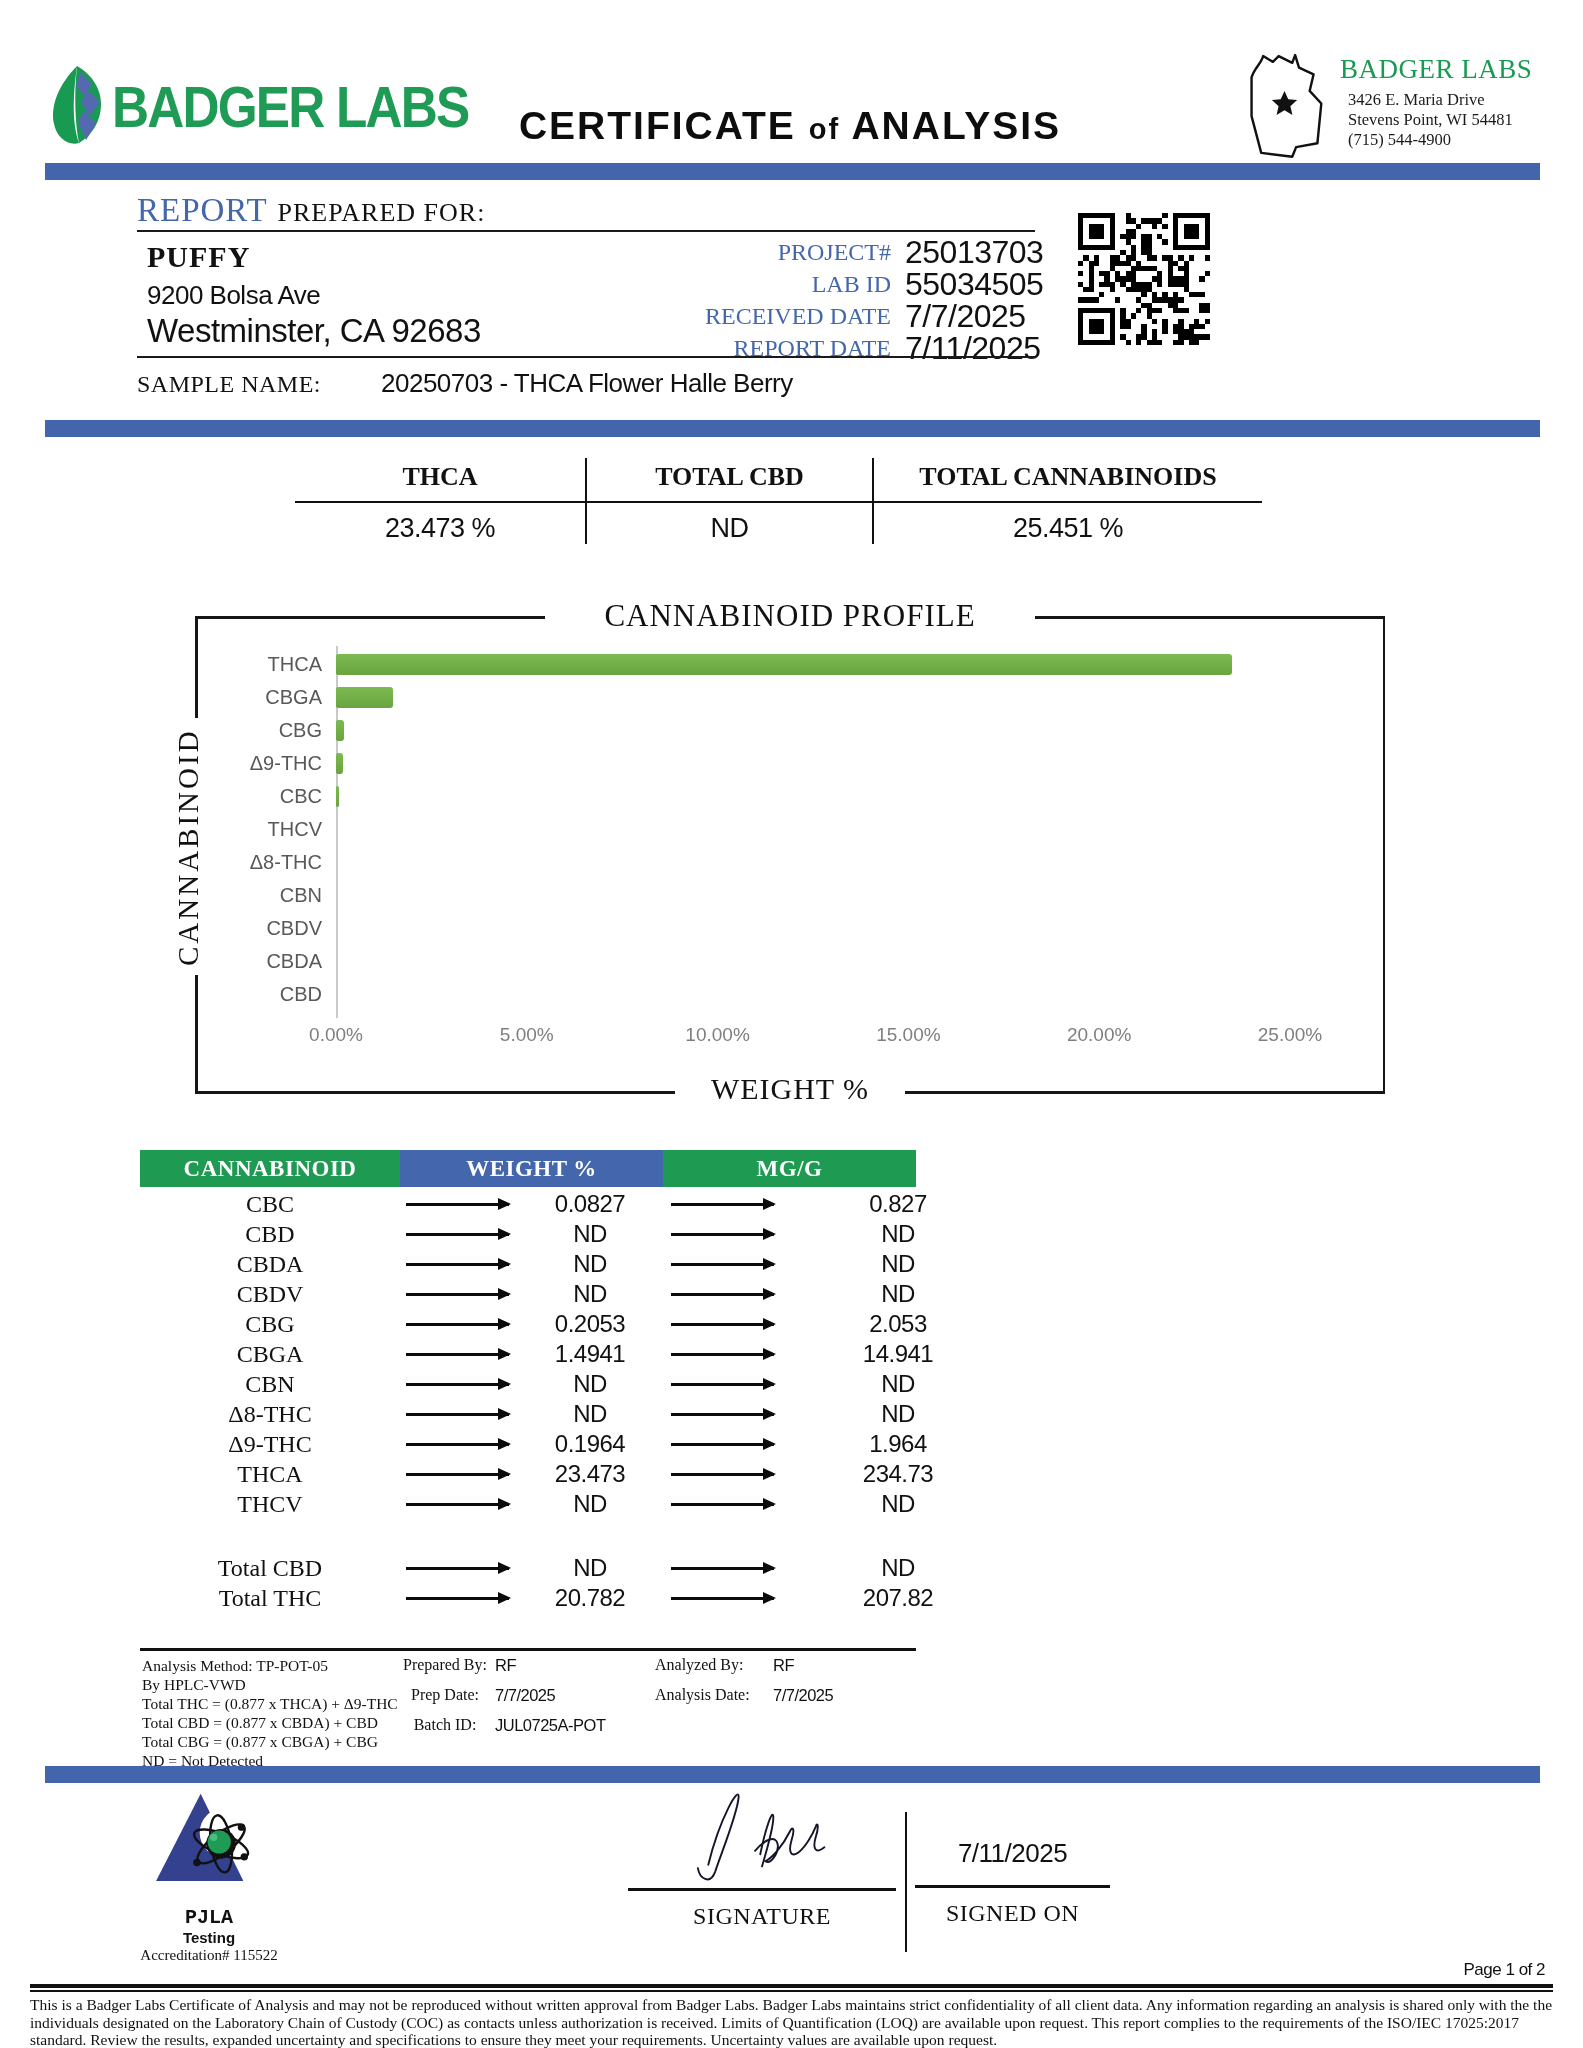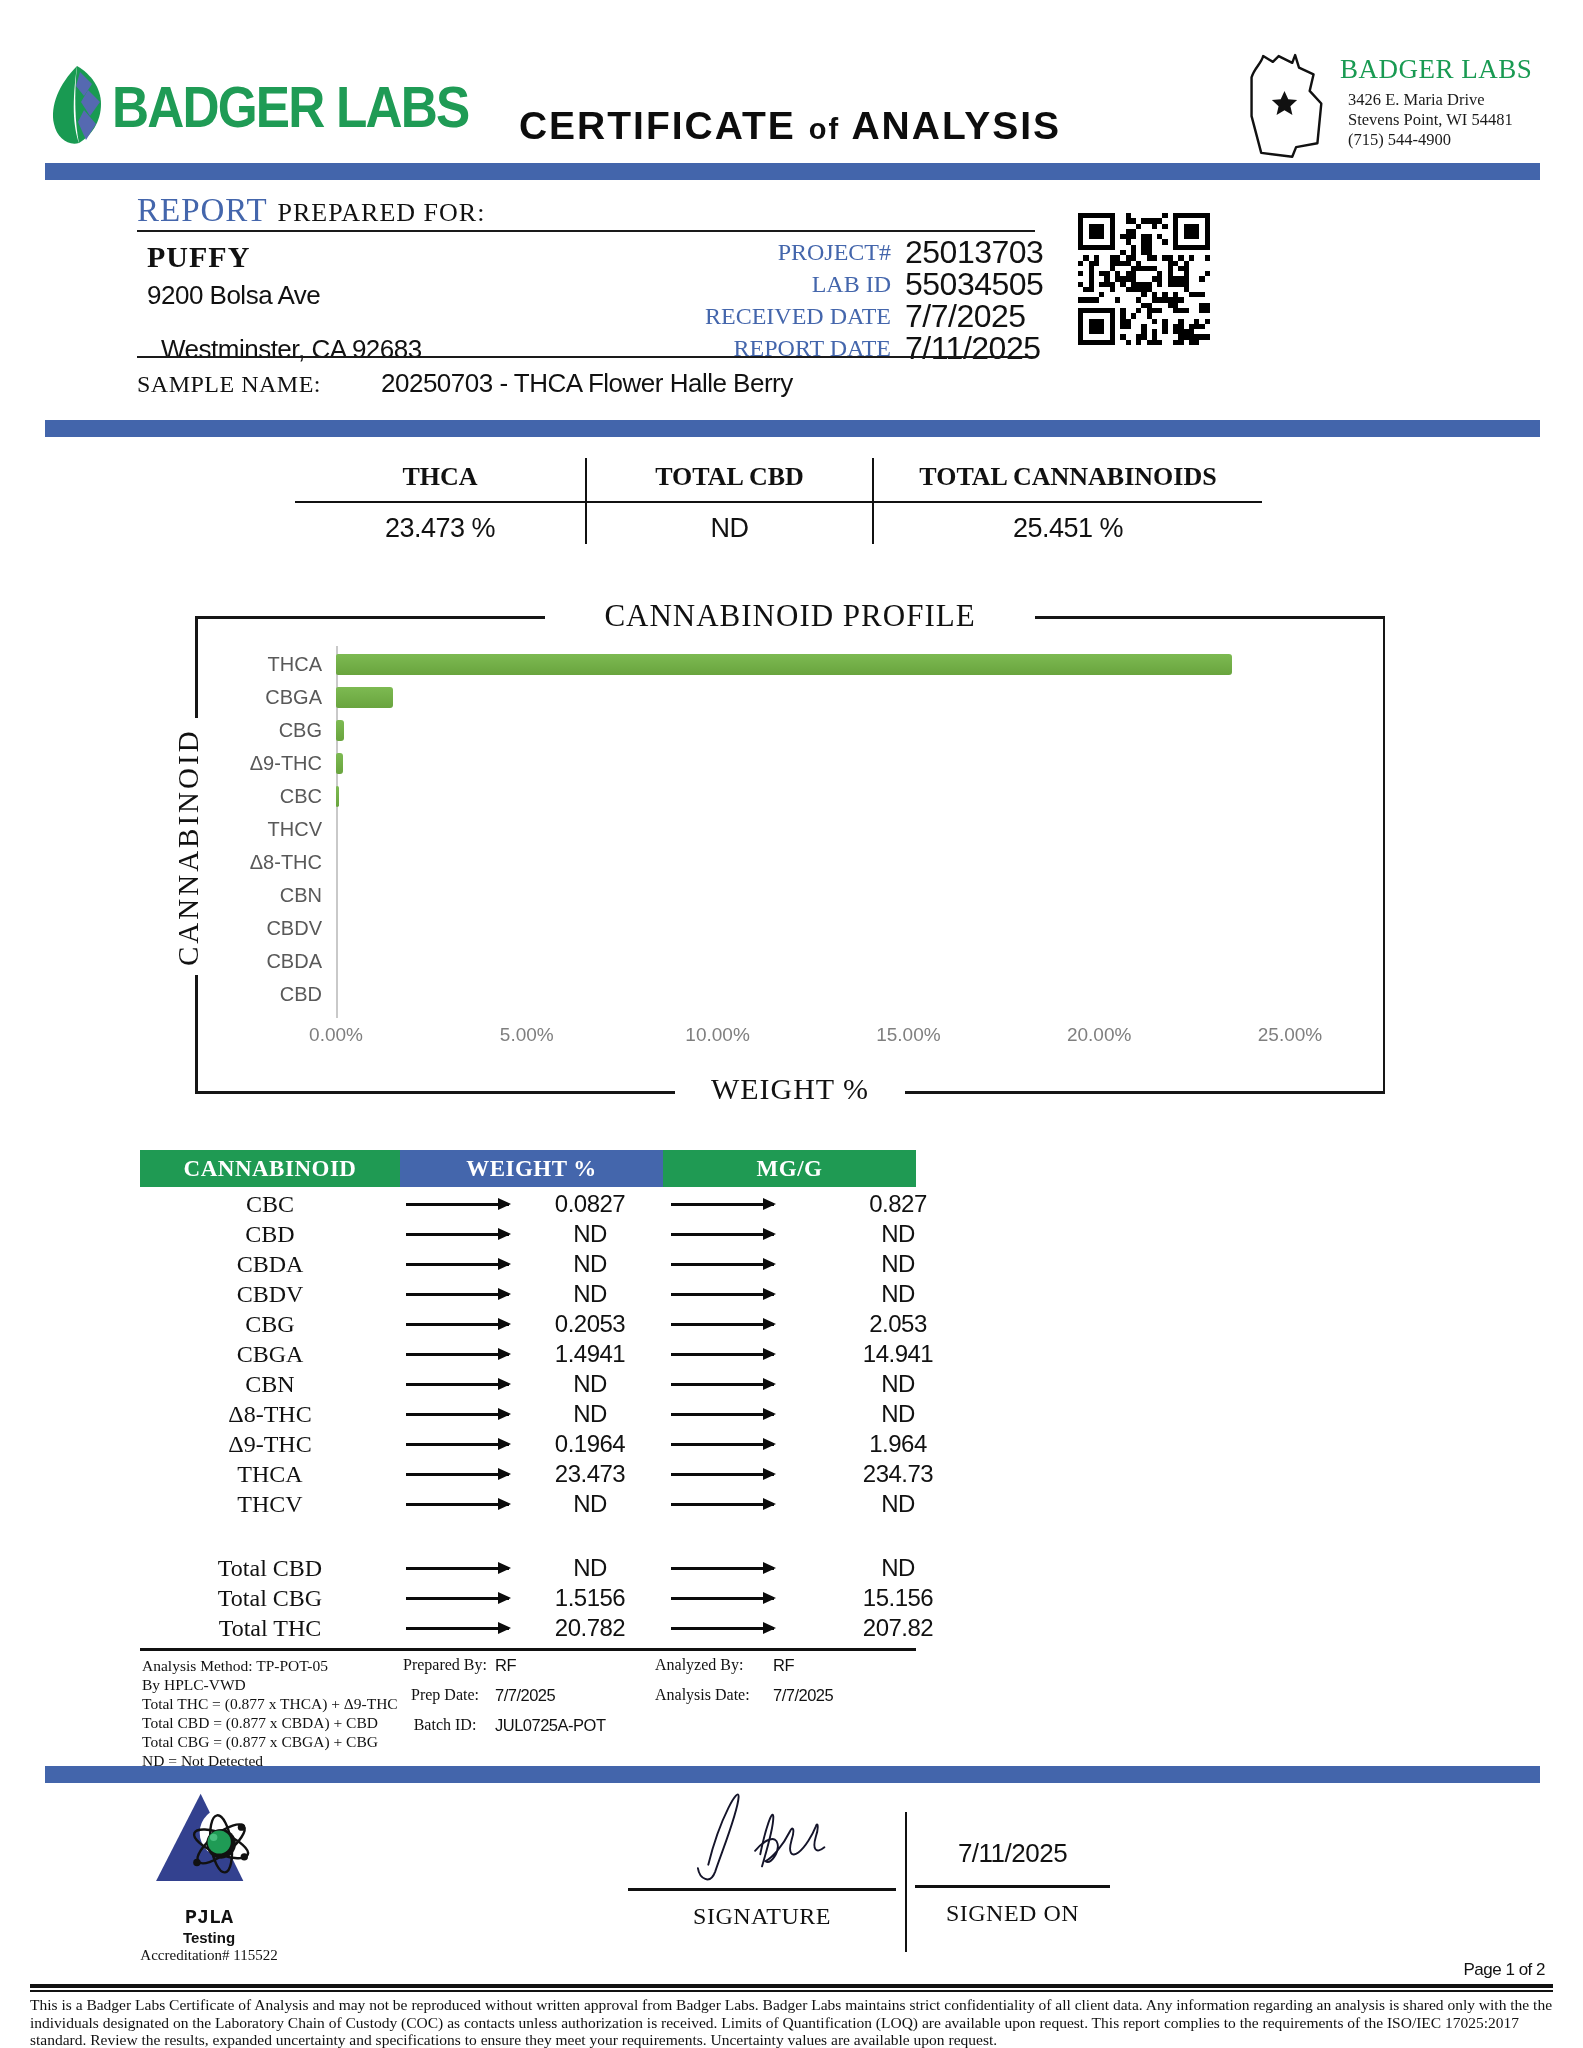--- a/index.html
+++ b/index.html
@@ -24,21 +24,21 @@
   #bluebar-1{top:163px;} #bluebar-2{top:420px;} #bluebar-3{top:1766px;}
 
   
   #report-heading{left:137px;top:192px;}
   #report-heading .rh-blue{font-size:33px;color:#4466AC;letter-spacing:1px;}
   #report-heading .rh-black{font-size:26px;color:#111;margin-left:10px;letter-spacing:1px;}
   .rule{background:#1a1a1a;}
   #rule-report{left:137px;top:230px;width:898px;height:2px;}
   #client-name{left:147px;top:240px;font-size:30px;font-weight:bold;letter-spacing:1px;}
   #client-addr1{left:147px;top:280px;font-size:26px;}
-  #client-addr2{left:161px;top:312px;font-size:26px;margin-top:22px;}
+  #client-addr2{left:147px;top:312px;font-size:33px;}
   #report-fields{left:540px;top:236px;width:495px;}
   .rf-row{display:flex;height:32px;align-items:center;}
   .rf-label{flex:1;text-align:right;color:#4466AC;font-family:"Liberation Serif",serif;
             font-size:24px;padding-right:14px;white-space:nowrap;}
   .rf-value{width:130px;font-size:32px;letter-spacing:-0.5px;}
   #rule-report2{left:137px;top:356px;width:898px;height:2px;}
   #sample-row{left:137px;top:368px;display:flex;align-items:baseline;}
   #sample-label{font-size:24px;letter-spacing:0.5px;}
   #sample-value{font-size:26px;margin-left:60px;}
   #qr-box{left:1078px;top:213px;width:132px;height:132px;}
@@ -625,31 +625,20 @@
         <div class="tarrowwrap">
           <div class="tarrow"></div>
         </div>
         <div class="tval">ND</div>
         <div class="tarrowwrap">
           <div class="tarrow"></div>
         </div>
         <div class="tval">ND</div>
       </div>
       <div class="trow">
-        <div class="tname">Total CBG</div>
-        <div class="tarrowwrap">
-          <div class="tarrow"></div>
-        </div>
-        <div class="tval">1.5156</div>
-        <div class="tarrowwrap">
-          <div class="tarrow"></div>
-        </div>
-        <div class="tval">15.156</div>
-      </div>
-      <div class="trow">
         <div class="tname">Total THC</div>
         <div class="tarrowwrap">
           <div class="tarrow"></div>
         </div>
         <div class="tval">20.782</div>
         <div class="tarrowwrap">
           <div class="tarrow"></div>
         </div>
         <div class="tval">207.82</div>
       </div>

